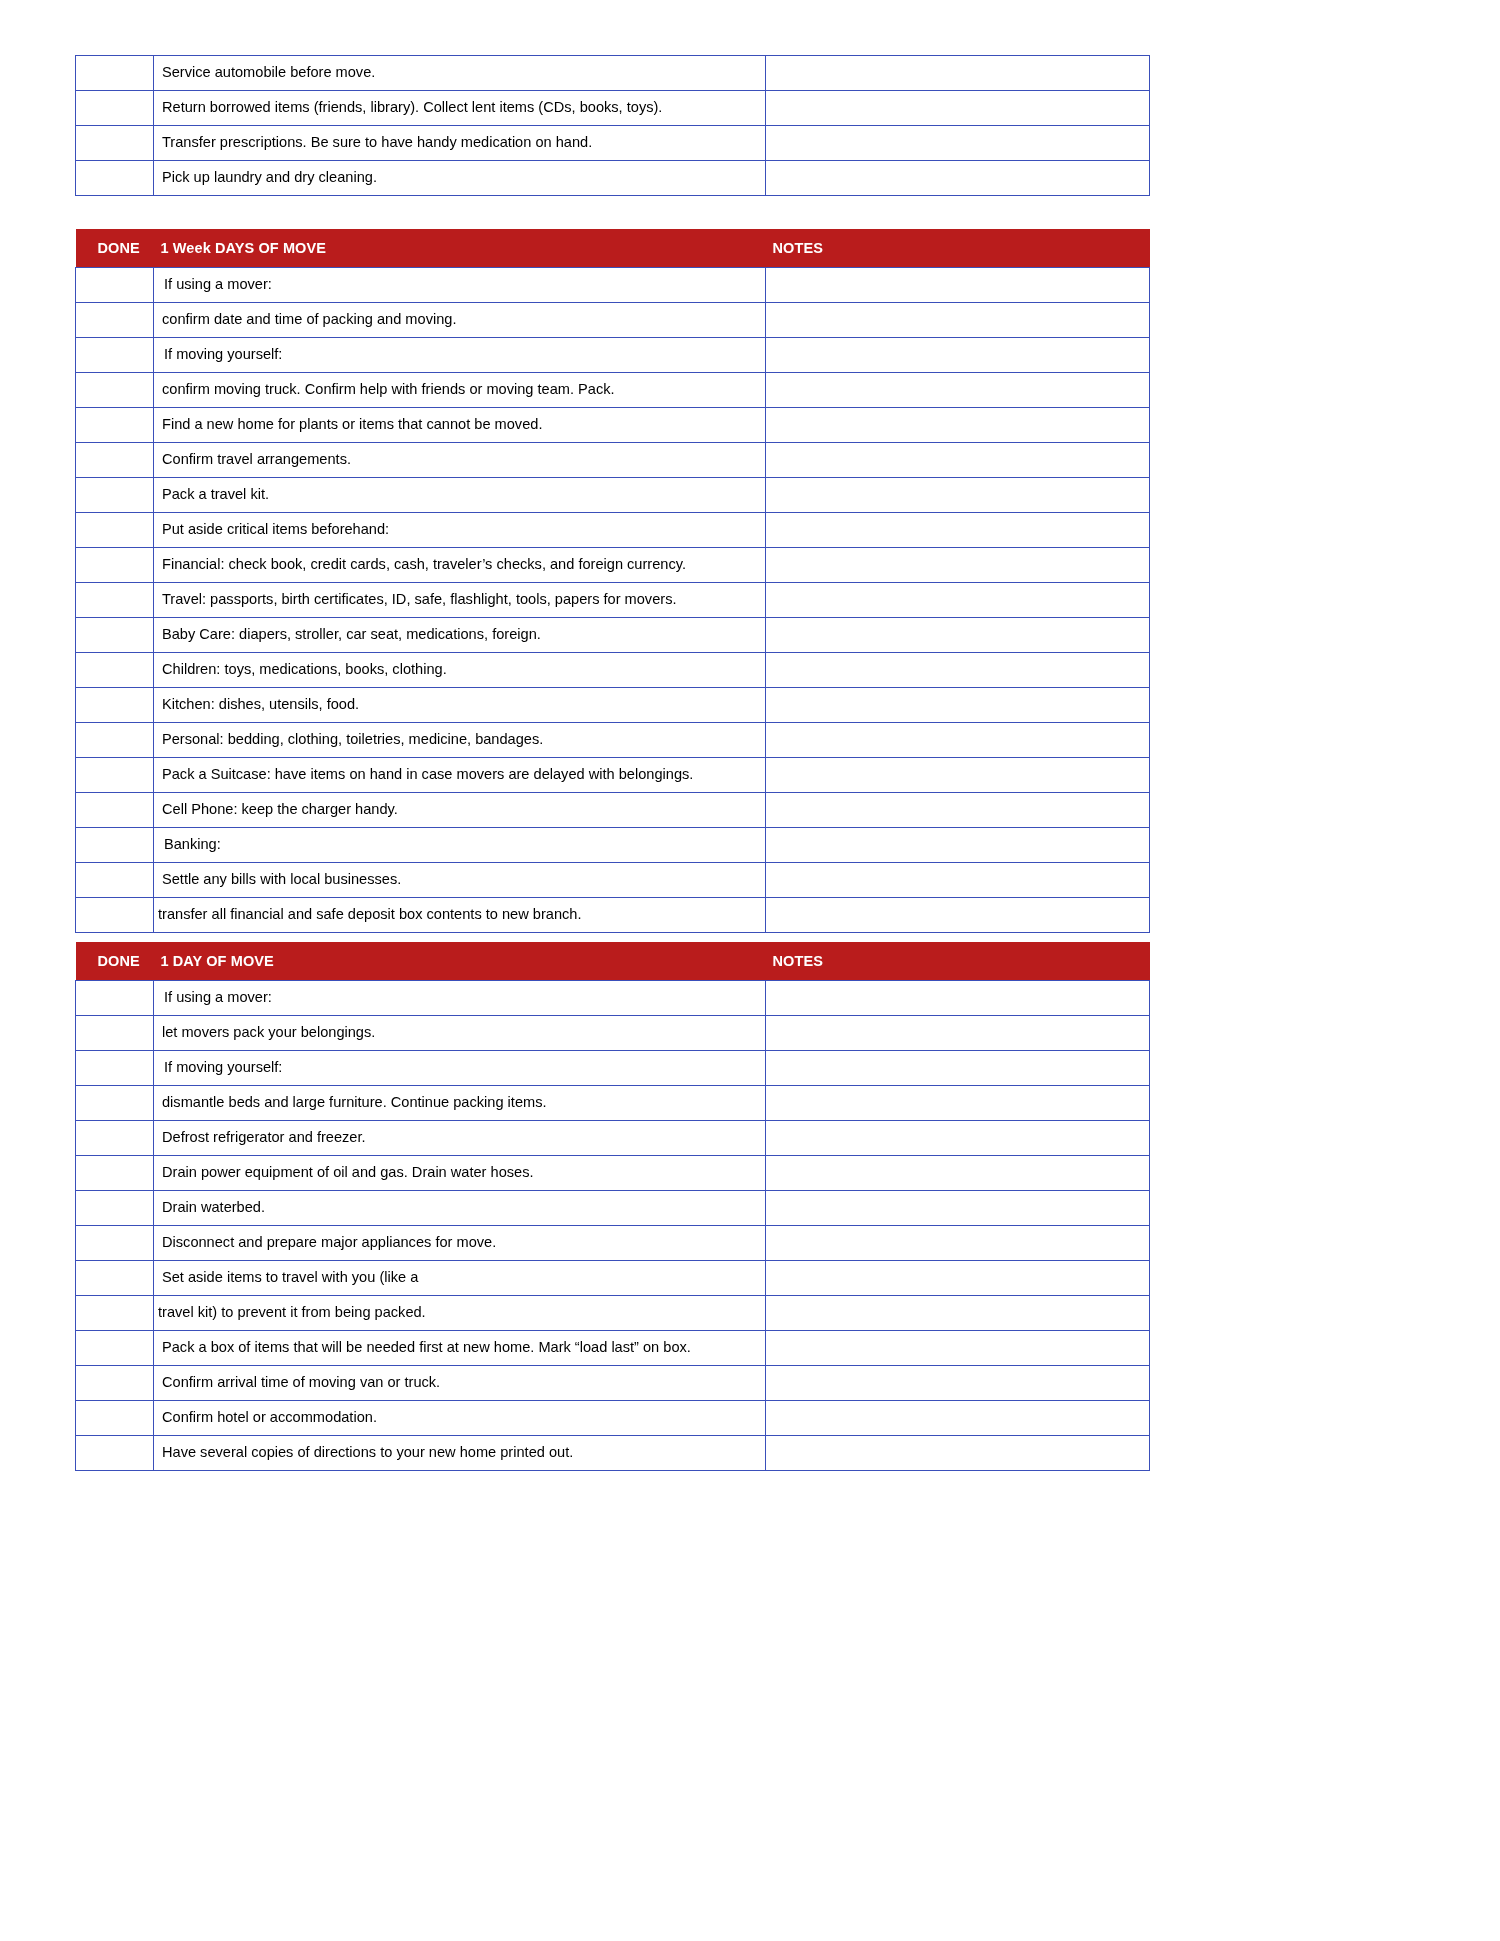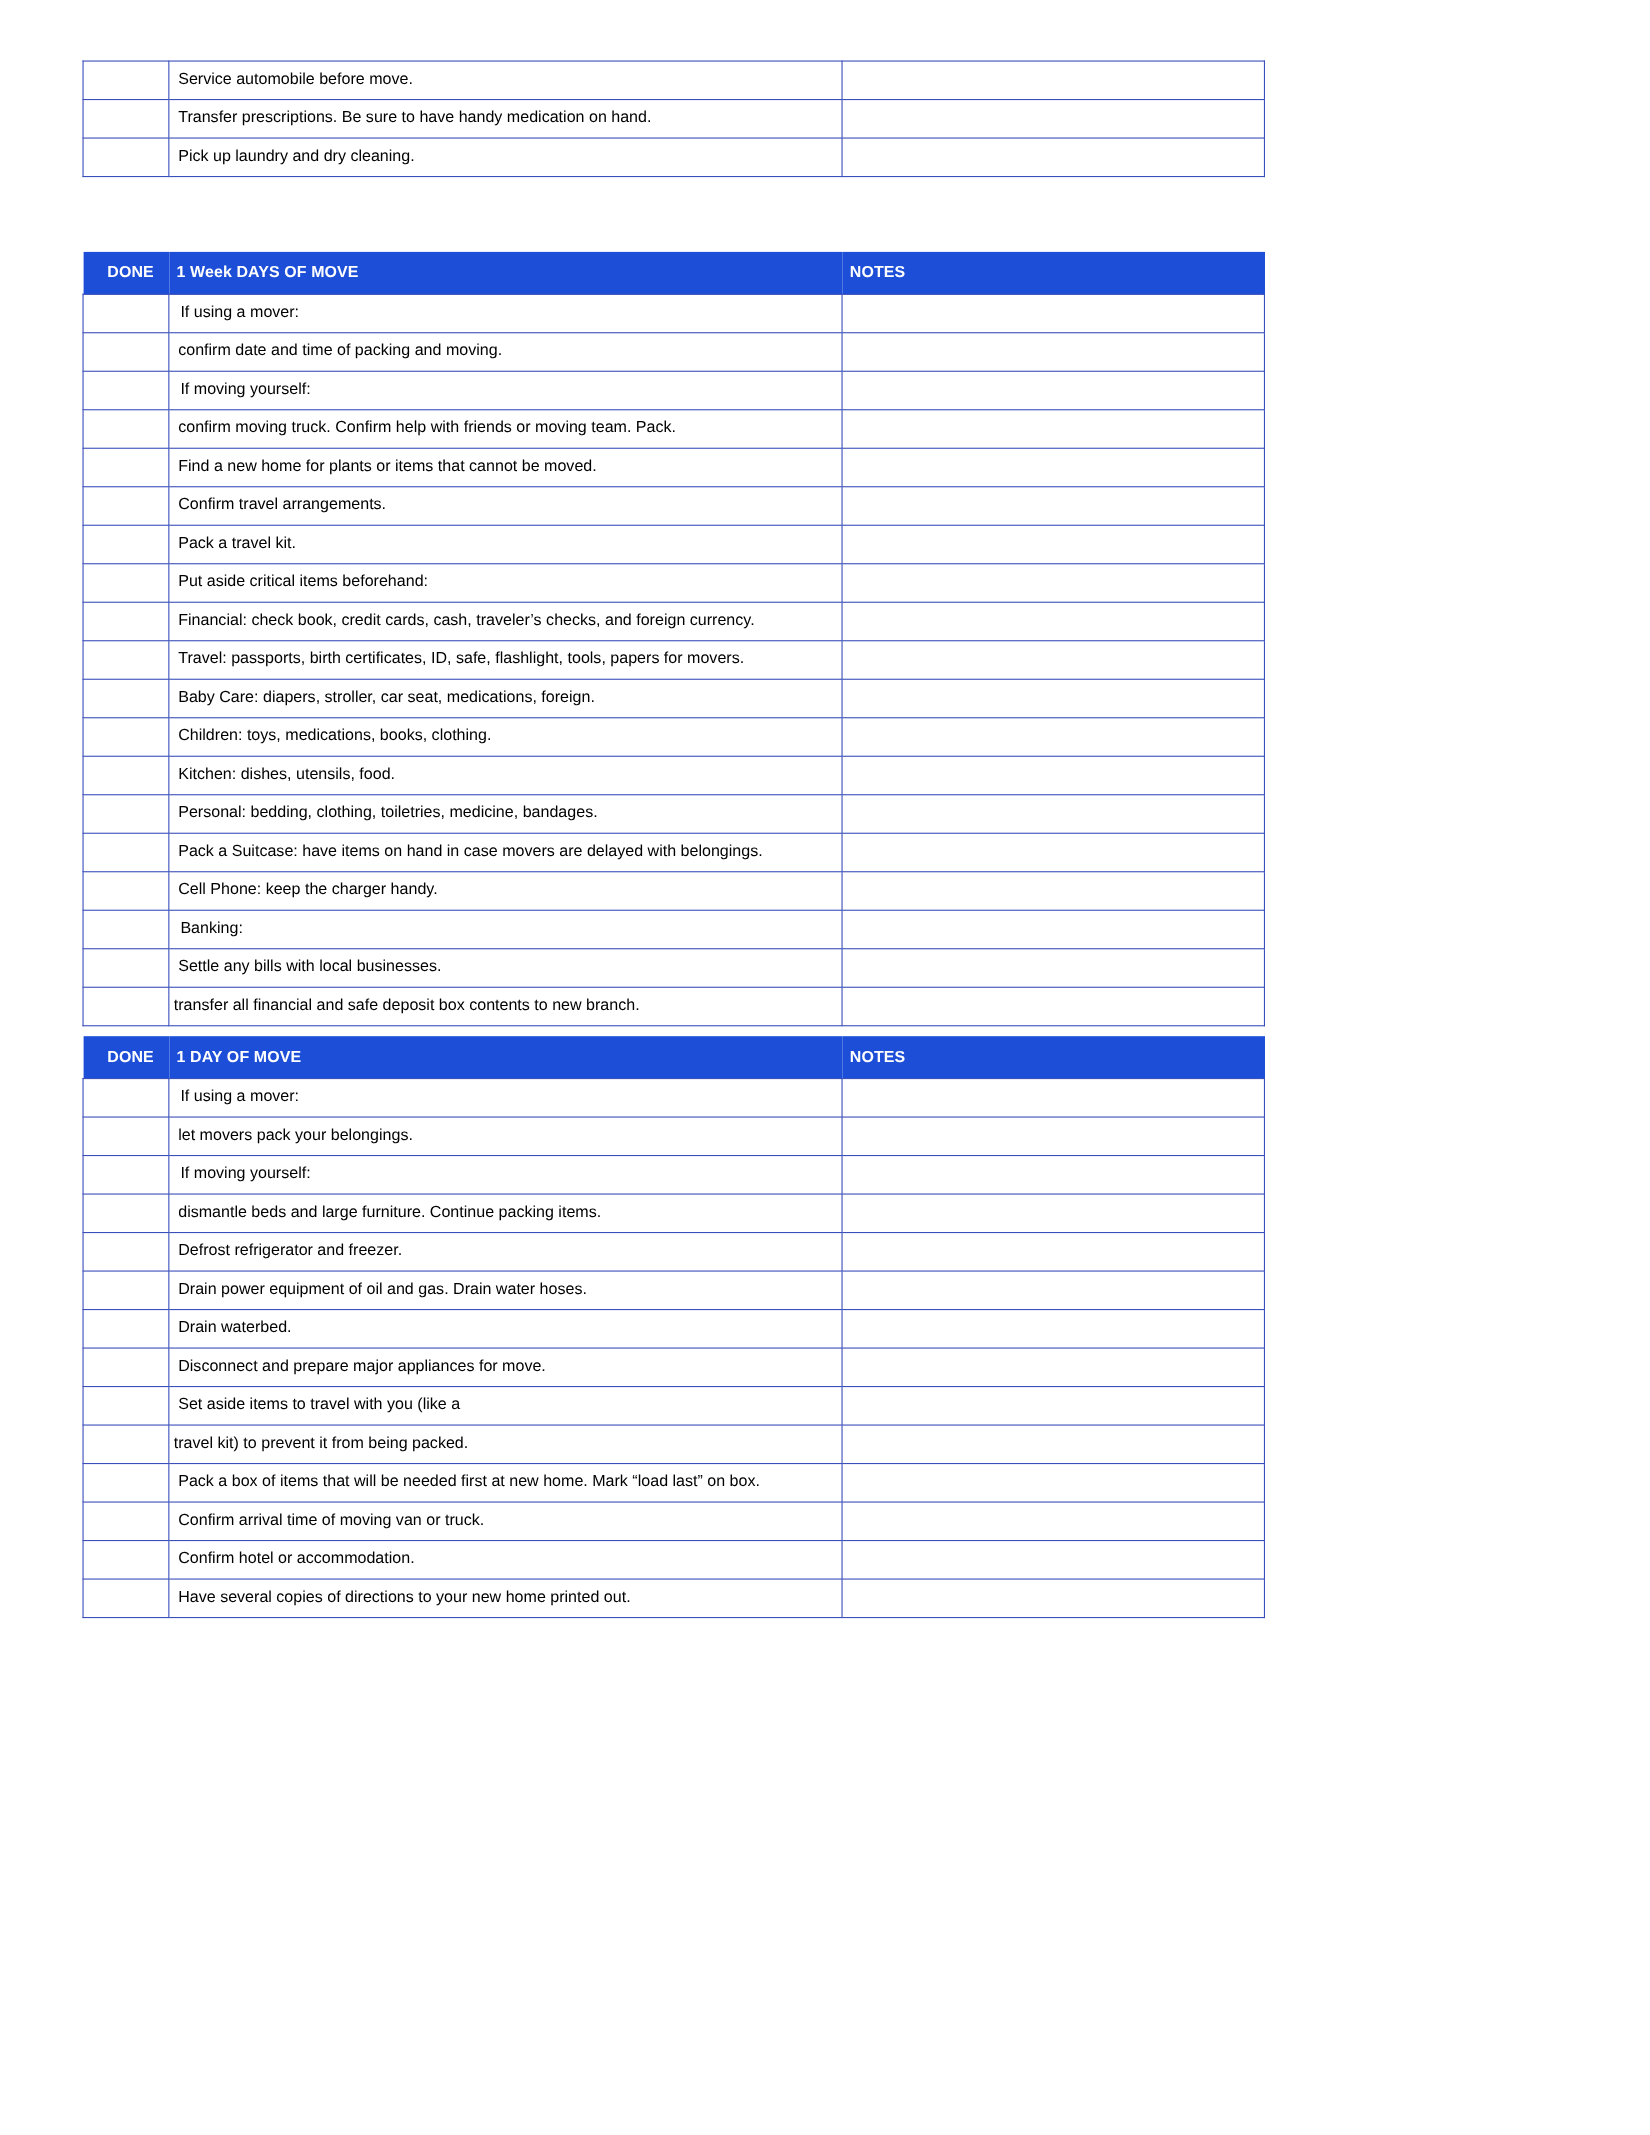--- a/index.html
+++ b/index.html
@@ -35,21 +35,21 @@
     table-layout: fixed;
     width: 1074px;
     border: 0;
   }
   table.checklist col.c-done  { width: 78px; }
   table.checklist col.c-task  { width: 612px; }
   table.checklist col.c-notes { width: 384px; }
 
   
   tr.hdr > th {
-    background: #1d4ed8;
+    background: #b91c1c;
     color: #ffffff;
     font-size: 14.5px;
     font-weight: bold;
     text-align: left;
     padding: 9px 0 9px 0;
     border: none;
     height: 20px;
     letter-spacing: 0.1px;
     vertical-align: middle;
   }
@@ -85,20 +85,25 @@
           <table class="checklist">
             <colgroup>
               <col class="c-done">
               <col class="c-task">
               <col class="c-notes">
             </colgroup>
             <tbody>
               <tr>
                 <td class="cell done-cell"></td>
                 <td class="cell task-cell"><span>Service automobile before move.</span></td>
+                <td class="cell notes-cell"></td>
+              </tr>
+              <tr>
+                <td class="cell done-cell"></td>
+                <td class="cell task-cell"><span>Return borrowed items (friends, library). Collect lent items (CDs, books, toys).</span></td>
                 <td class="cell notes-cell"></td>
               </tr>
               <tr>
                 <td class="cell done-cell"></td>
                 <td class="cell task-cell"><span>Transfer prescriptions. Be sure to have handy medication on hand.</span></td>
                 <td class="cell notes-cell"></td>
               </tr>
               <tr>
                 <td class="cell done-cell"></td>
                 <td class="cell task-cell"><span>Pick up laundry and dry cleaning.</span></td>

